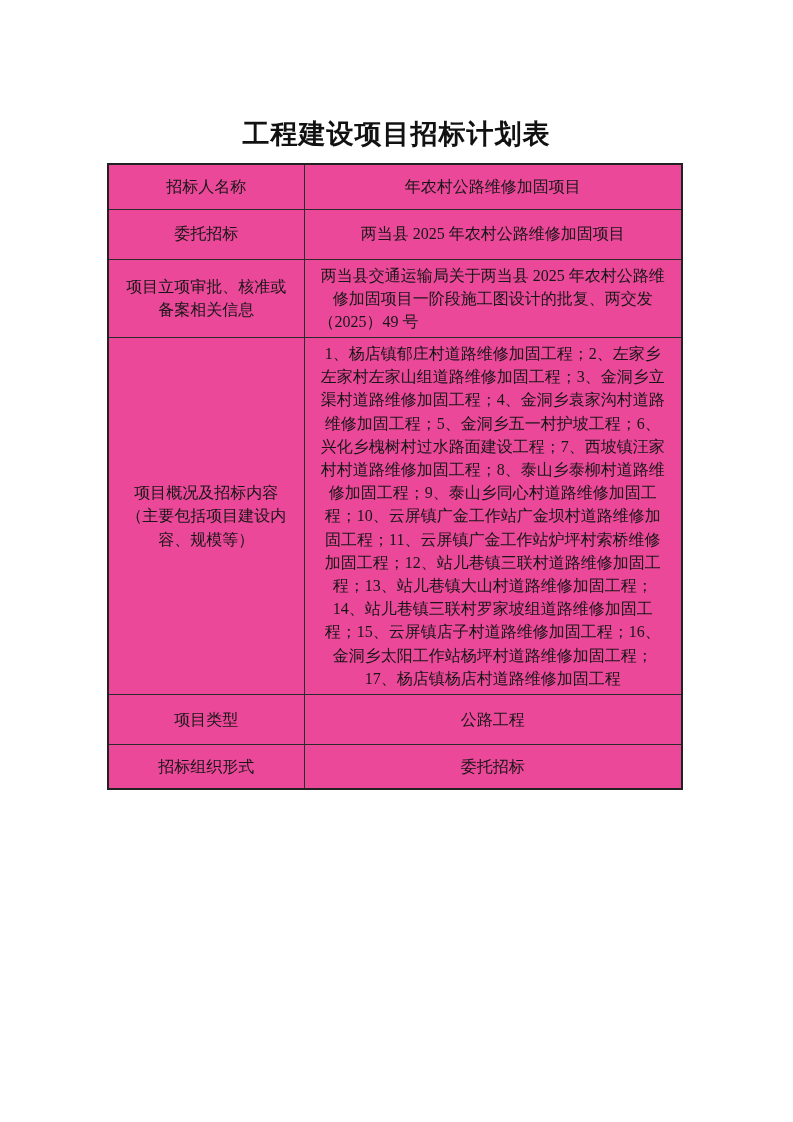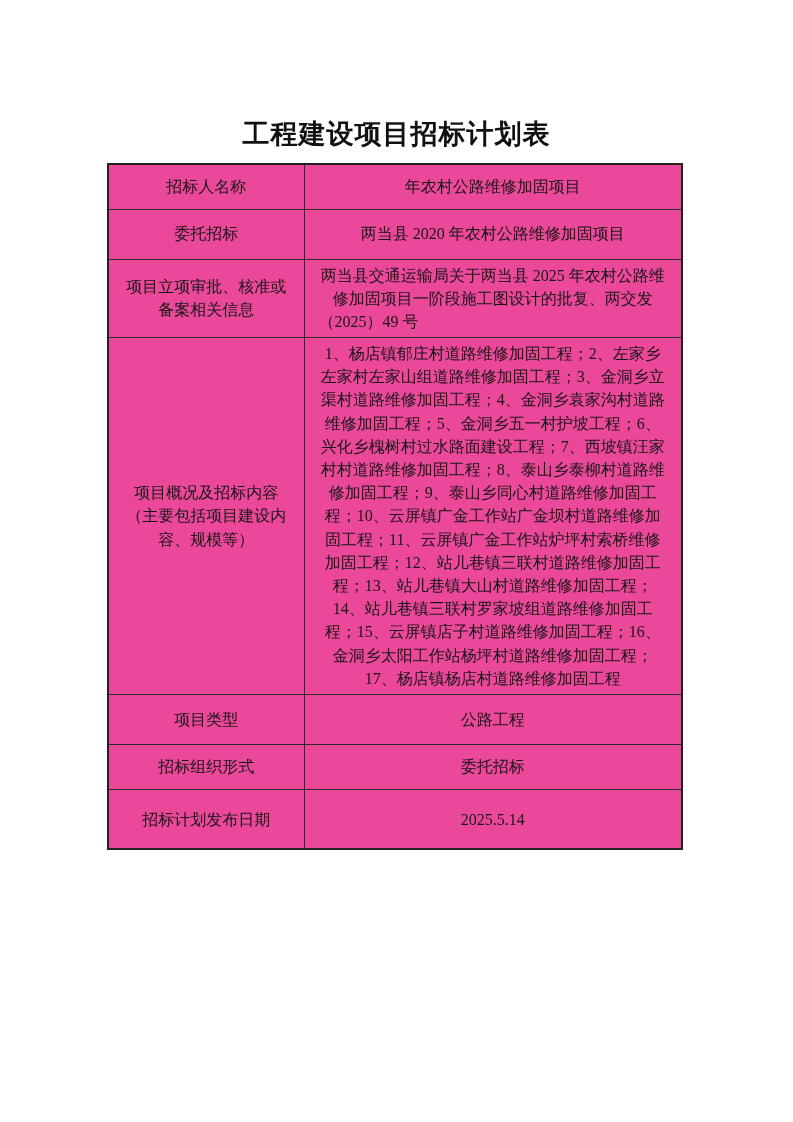--- a/index.html
+++ b/index.html
@@ -97,38 +97,34 @@
       <col class="c-label">
       <col class="c-value">
     </colgroup>
     <tbody>
       <tr class="r0">
         <th>招标人名称</th>
         <td>年农村公路维修加固项目</td>
       </tr>
       <tr class="r1">
         <th>委托招标</th>
-        <td>两当县 2020 年农村公路维修加固项目</td>
+        <td>两当县 2025 年农村公路维修加固项目</td>
       </tr>
       <tr class="r3">
         <th>项目立项审批、核准或备案相关信息</th>
         <td class="val-justify">两当县交通运输局关于两当县 2025 年农村公路维修加固项目一阶段施工图设计的批复、两交发（2025）49 号</td>
       </tr>
       <tr class="r4">
         <th>项目概况及招标内容（主要包括项目建设内容、规模等）</th>
         <td class="val-justify-center-last">1、杨店镇郁庄村道路维修加固工程；2、左家乡左家村左家山组道路维修加固工程；3、金洞乡立渠村道路维修加固工程；4、金洞乡袁家沟村道路维修加固工程；5、金洞乡五一村护坡工程；6、兴化乡槐树村过水路面建设工程；7、西坡镇汪家村村道路维修加固工程；8、泰山乡泰柳村道路维修加固工程；9、泰山乡同心村道路维修加固工程；10、云屏镇广金工作站广金坝村道路维修加固工程；11、云屏镇广金工作站炉坪村索桥维修加固工程；12、站儿巷镇三联村道路维修加固工程；13、站儿巷镇大山村道路维修加固工程；14、站儿巷镇三联村罗家坡组道路维修加固工程；15、云屏镇店子村道路维修加固工程；16、金洞乡太阳工作站杨坪村道路维修加固工程；17、杨店镇杨店村道路维修加固工程</td>
       </tr>
       <tr class="r5">
         <th>项目类型</th>
         <td>公路工程</td>
       </tr>
       <tr class="r7">
         <th>招标组织形式</th>
         <td>委托招标</td>
       </tr>
-      <tr class="r10">
-        <th>招标计划发布日期</th>
-        <td>2025.5.14</td>
-      </tr>
     </tbody>
   </table>
 
 </div>
 
 </body></html>

